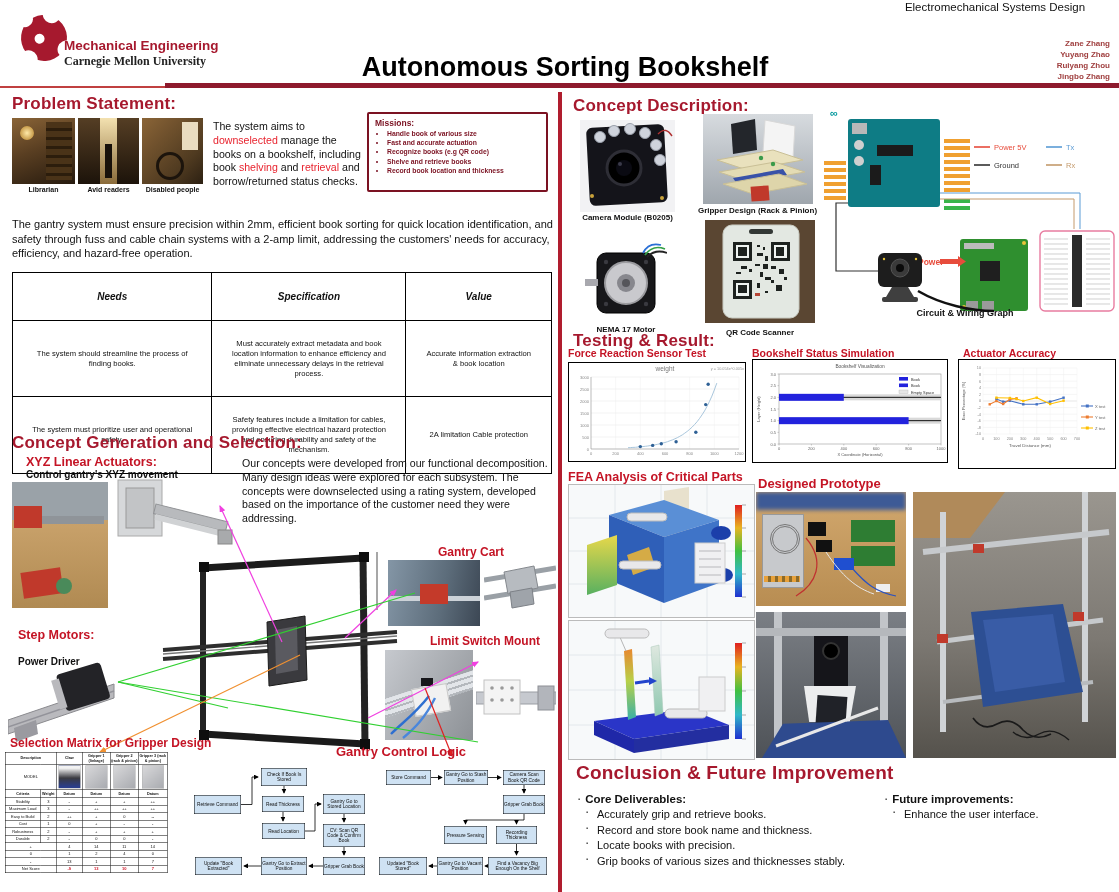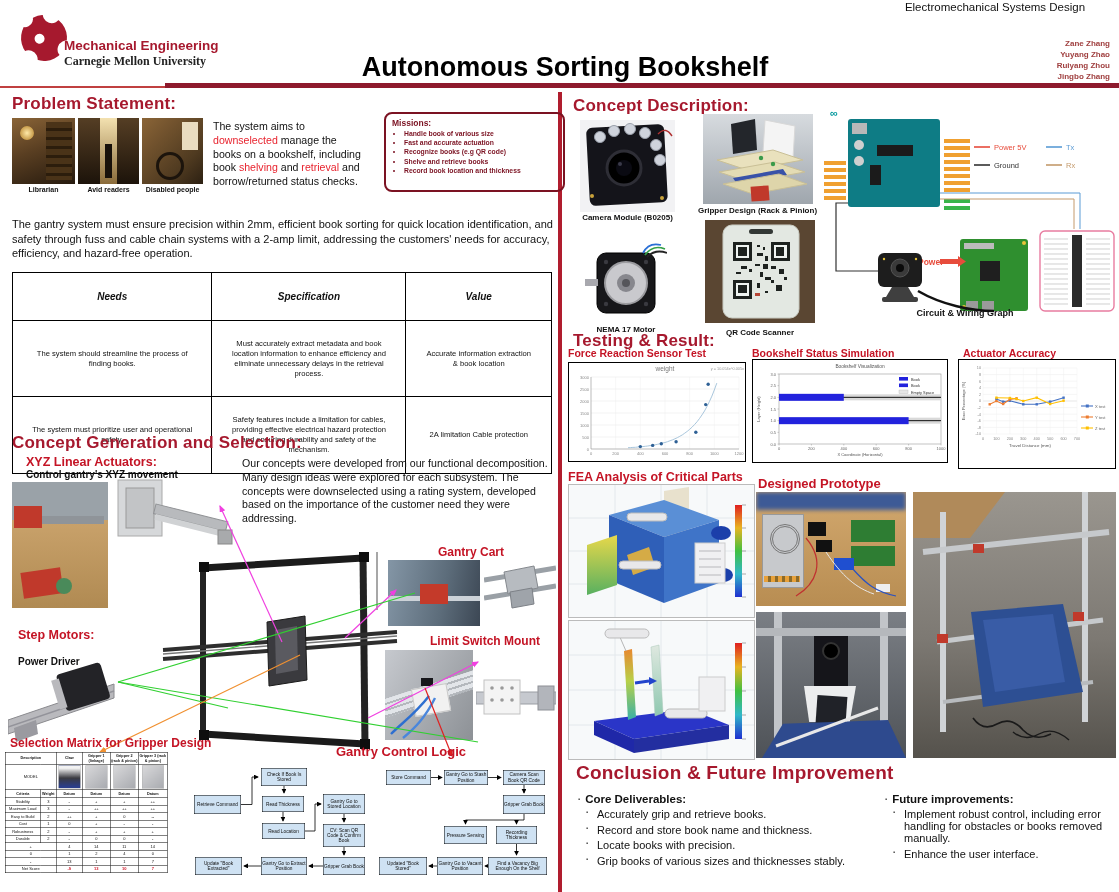--- a/index.html
+++ b/index.html
@@ -13,21 +13,21 @@
   .cap{font-weight:bold;font-size:7px;text-align:center;color:#111;}
   .cap8{font-weight:bold;font-size:8px;text-align:center;color:#111;}
   .photo{position:absolute;overflow:hidden;}
   .redword{color:#E8232E;}
   
   table.cust{border-collapse:collapse;width:540px;table-layout:fixed;}
   .cust th,.cust td{border:1.3px solid #000;text-align:center;vertical-align:middle;padding:18px;}
   .cust th{font-style:italic;font-size:10px;}
   .cust td{font-size:7.6px;line-height:1.3;}
   
-  .missions-box{position:absolute;left:384px;top:112px;width:181px;height:80px;border:2px solid #7B1222;border-radius:8px;box-sizing:border-box;padding:4px 6px;}
+  .missions-box{position:absolute;left:367px;top:112px;width:181px;height:80px;border:2px solid #7B1222;border-radius:2px;box-sizing:border-box;padding:4px 6px;}
   .missions-title{color:#7B1222;font-weight:bold;font-size:8.5px;}
   ul.missions{margin:2px 0 0 12px;padding:0;color:#7B1222;font-weight:bold;font-size:6.8px;}
   ul.missions li{margin-bottom:2.2px;}
   
   #matrix-wrap{position:absolute;left:5px;top:752px;width:324px;height:252px;transform:scale(.5);transform-origin:0 0;}
   #sel-matrix{border-collapse:collapse;width:324px;table-layout:fixed;font-size:8px;background:#fff;}
   #sel-matrix td,#sel-matrix th{border:1px solid #000;text-align:center;padding:0 1px;overflow:hidden;line-height:1.1;}
   #sel-matrix th{font-size:7.5px;font-weight:bold;}
   .m-img{width:42px;height:44px;margin:2px auto;background:linear-gradient(140deg,#d8d8da,#a9abb0);border:1px solid #bbb;}
   .m-img.claw{background:linear-gradient(#f2f2f2 10%,#3a3a40 55%,#2a3e8c 95%);}
@@ -910,17 +910,16 @@
     <ul class="conc">
         <li>Accurately grip and retrieve books.</li>
         <li>Record and store book name and thickness.</li>
         <li>Locate books with precision.</li>
         <li>Grip books of various sizes and thicknesses stably.</li>
       </ul>
   </div>
   <div class="abs" style="left:885px;top:793px;width:225px">
     <div class="c-title dot">Future improvements:</div>
     <ul class="conc">
-        <li>Implement robust control, including error handling for obstacles or books removed manually.</li>
         <li>Enhance the user interface.</li>
       </ul>
   </div>
 </div>
 
 </body></html>

